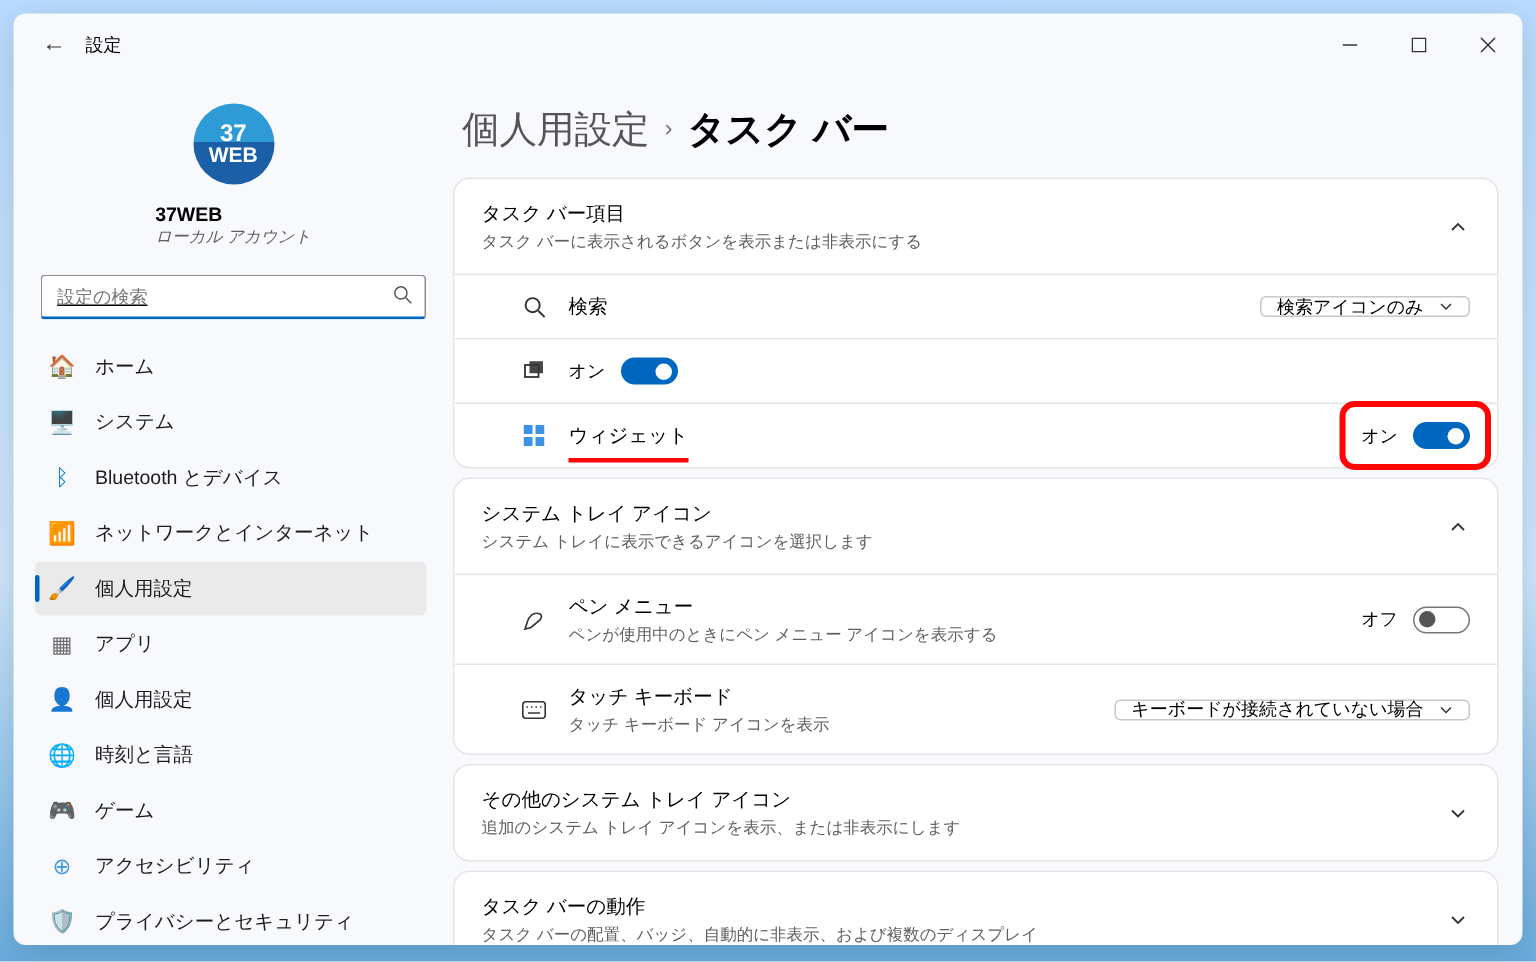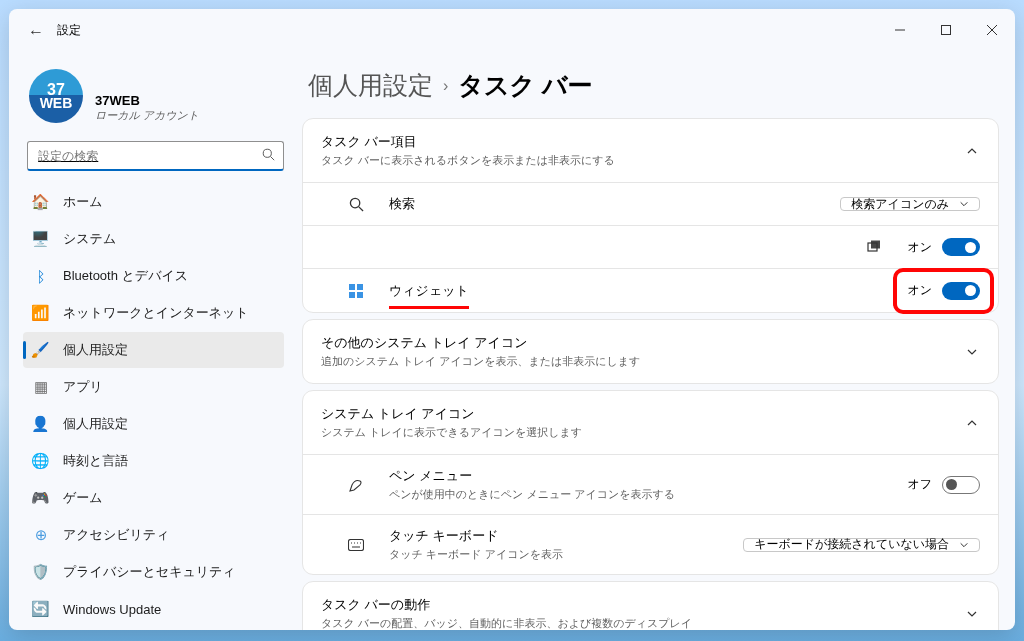--- a/index.html
+++ b/index.html
@@ -33,21 +33,21 @@
     height:42px; display:flex; align-items:center;
     padding-left:10px;
   }
   .titlebar .back { width:34px; height:34px; display:flex; align-items:center; justify-content:center; border-radius:4px; font-size:16px; color:#333;}
   .titlebar .title { font-size:12px; margin-left:4px; }
   .titlebar .spacer { flex:1; }
   .winbtn { width:46px; height:30px; display:flex; align-items:center; justify-content:center; font-size:10px; color:#333;}
   
   .body { flex:1; display:flex; overflow:hidden; }
   .sidebar { width:285px; padding:0 4px 0 12px; display:flex; flex-direction:column; }
-  .profile { display:flex; align-items:flex-end; gap:12px; padding:18px 8px 14px 8px; }
+  .profile { display:flex; align-items:center; gap:12px; padding:18px 8px 14px 8px;flex-direction:column; }
   .avatar {
     width:54px; height:54px; border-radius:50%;
     background: linear-gradient(180deg,#2E9BD6 0%, #2E9BD6 48%, #1B5FA6 48%, #1B5FA6 100%);
     color:#fff; font-weight:700; font-size:16px;
     display:flex; flex-direction:column; align-items:center; justify-content:center;
     line-height:0.95;
   }
   .avatar span:first-child { font-size:16px; }
   .avatar span:last-child { font-size:14px; }
   .profile .uname { font-size:13px; font-weight:600; }
@@ -90,22 +90,21 @@
     gap:6px;
   }
   .card-head .htxt { flex:1; }
   .card-head .htxt .htitle { font-size:13px; }
   .card-head .htxt .hsub { font-size:11px; color:var(--text-sub); margin-top:2px;}
   .chev { width:16px; height:16px; display:flex; align-items:center; justify-content:center;}
   
   .row {
     display:flex; align-items:center; padding:12px 18px 12px 44px;
     border-top:1px solid var(--border);
-    gap:24px;
-    justify-content:flex-end;
+    gap:14px;
   }
   .row .ricon { width:18px; height:18px; display:flex; align-items:center; justify-content:center; color:#333; }
   .row .rlabel { font-size:13px; }
   .row .rsub { font-size:11px; color:var(--text-sub); margin-top:2px;}
   .row .rtext { flex:1; }
   .row .rctrl { display:flex; align-items:center; gap:10px; font-size:12px;}
   .dropdown {
     height:14px; border:1px solid #c8c8c8; background:#fff; border-radius:4px;
     display:flex; align-items:center; padding:0 10px; gap:10px; font-size:12px;
   }
@@ -301,34 +300,20 @@
                 <div class="knob"></div>
               </div>
             <div class="hl-box" style="left:-14px; top:-14px; right:-14px; bottom:-14px;"></div>
           </div>
         </div>
       </div>
 
       <div class="card">
         <div class="card-head">
           <div class="htxt">
-            <div class="htitle">その他のシステム トレイ アイコン</div>
-            <div class="hsub">追加のシステム トレイ アイコンを表示、または非表示にします</div>
-          </div>
-          <div class="chev">
-            <svg width="12" height="12" viewBox="0 0 12 12">
-                <polyline points="2,4 6,8 10,4" fill="none" stroke="#333" stroke-width="1.2"></polyline>
-              </svg>
-          </div>
-        </div>
-      </div>
-
-      <div class="card">
-        <div class="card-head">
-          <div class="htxt">
             <div class="htitle">システム トレイ アイコン</div>
             <div class="hsub">システム トレイに表示できるアイコンを選択します</div>
           </div>
           <div class="chev">
             <svg width="12" height="12" viewBox="0 0 12 12">
                 <polyline points="2,8 6,4 10,8" fill="none" stroke="#333" stroke-width="1.2"></polyline>
               </svg>
           </div>
         </div>
 
@@ -372,26 +357,40 @@
                   <polyline points="2,4 6,8 10,4" fill="none" stroke="#333" stroke-width="1.2"></polyline>
                 </svg>
             </div>
           </div>
         </div>
       </div>
 
       <div class="card">
         <div class="card-head">
           <div class="htxt">
-            <div class="htitle">タスク バーの動作</div>
-            <div class="hsub">タスク バーの配置、バッジ、自動的に非表示、および複数のディスプレイ</div>
+            <div class="htitle">その他のシステム トレイ アイコン</div>
+            <div class="hsub">追加のシステム トレイ アイコンを表示、または非表示にします</div>
           </div>
           <div class="chev">
             <svg width="12" height="12" viewBox="0 0 12 12">
                 <polyline points="2,4 6,8 10,4" fill="none" stroke="#333" stroke-width="1.2"></polyline>
               </svg>
           </div>
         </div>
       </div>
 
+      <div class="card">
+        <div class="card-head">
+          <div class="htxt">
+            <div class="htitle">タスク バーの動作</div>
+            <div class="hsub">タスク バーの配置、バッジ、自動的に非表示、および複数のディスプレイ</div>
+          </div>
+          <div class="chev">
+            <svg width="12" height="12" viewBox="0 0 12 12">
+                <polyline points="2,4 6,8 10,4" fill="none" stroke="#333" stroke-width="1.2"></polyline>
+              </svg>
+          </div>
+        </div>
+      </div>
+
     </div>
   </div>
 </div>
 
 </body></html>

